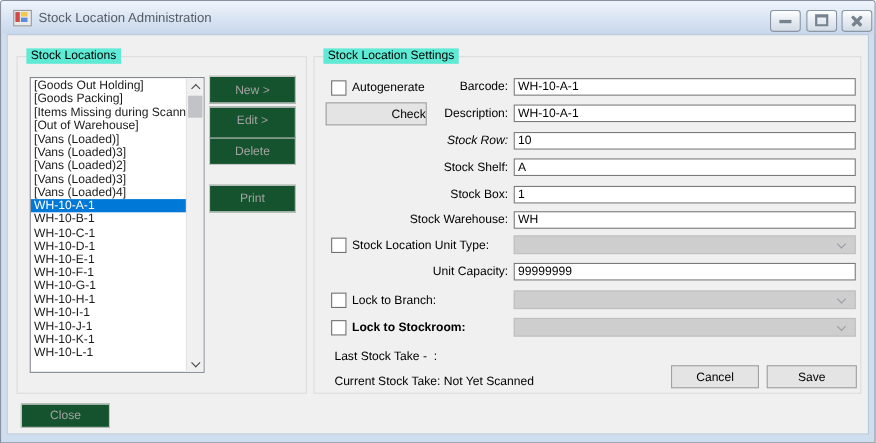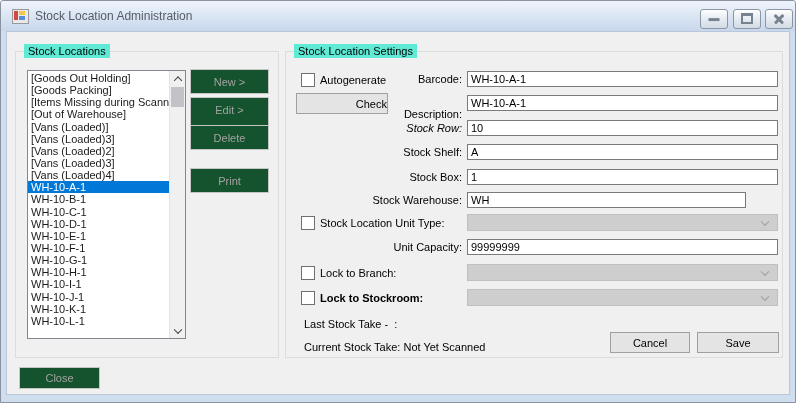--- a/index.html
+++ b/index.html
@@ -118,34 +118,34 @@
   <div class="gb" style="left:284px;top:50px;width:496px;height:305px;">
     <span class="gb-label">Stock Location Settings</span>
 
     <span class="cb" style="left:15px;top:21px;"></span>
     <span class="lbl" style="left:34px;top:21px;">Autogenerate</span>
     <div class="btn enabled" style="left:10px;top:41px;width:92px;height:21px;line-height:20px;text-align:right;">Check</div>
 
     <span class="rlabel" style="top:20px;">Barcode:</span>
     <input class="tb" style="left: 181px; top: 19px; width: 311px;" value="WH-10-A-1">
 
-    <span class="rlabel" style="top:55px;">Description:</span>
+    <span class="rlabel" style="top:44px;">Description:</span>
     <input class="tb" style="left: 181px; top: 43px; width: 311px;" value="WH-10-A-1">
 
     <span class="rlabel" style="top:69px;font-style:italic;">Stock Row:</span>
     <input class="tb" style="left: 181px; top: 68px; width: 311px;" value="10">
 
     <span class="rlabel" style="top:93px;">Stock Shelf:</span>
     <input class="tb" style="left: 181px; top: 92px; width: 311px;" value="A">
 
     <span class="rlabel" style="top:118px;">Stock Box:</span>
     <input class="tb" style="left: 181px; top: 117px; width: 311px;" value="1">
 
     <span class="rlabel" style="top:141px;">Stock Warehouse:</span>
-    <input class="tb" style="left: 181px; top: 140px; width: 279px;" value="WH">
+    <input class="tb" style="left: 181px; top: 140px; width: 311px;" value="WH">
 
     <span class="cb" style="left:15px;top:164px;"></span>
     <span class="lbl" style="left:34px;top:164px;">Stock Location Unit Type:</span>
     <div class="combo" style="left:181px;top:162px;width:311px;">
       <span class="chev down" style="left:auto;right:6px;top:8px;"></span>
     </div>
 
     <span class="rlabel" style="top:188px;">Unit Capacity:</span>
     <input class="tb" style="left: 181px; top: 187px; width: 311px;" value="99999999">
 

